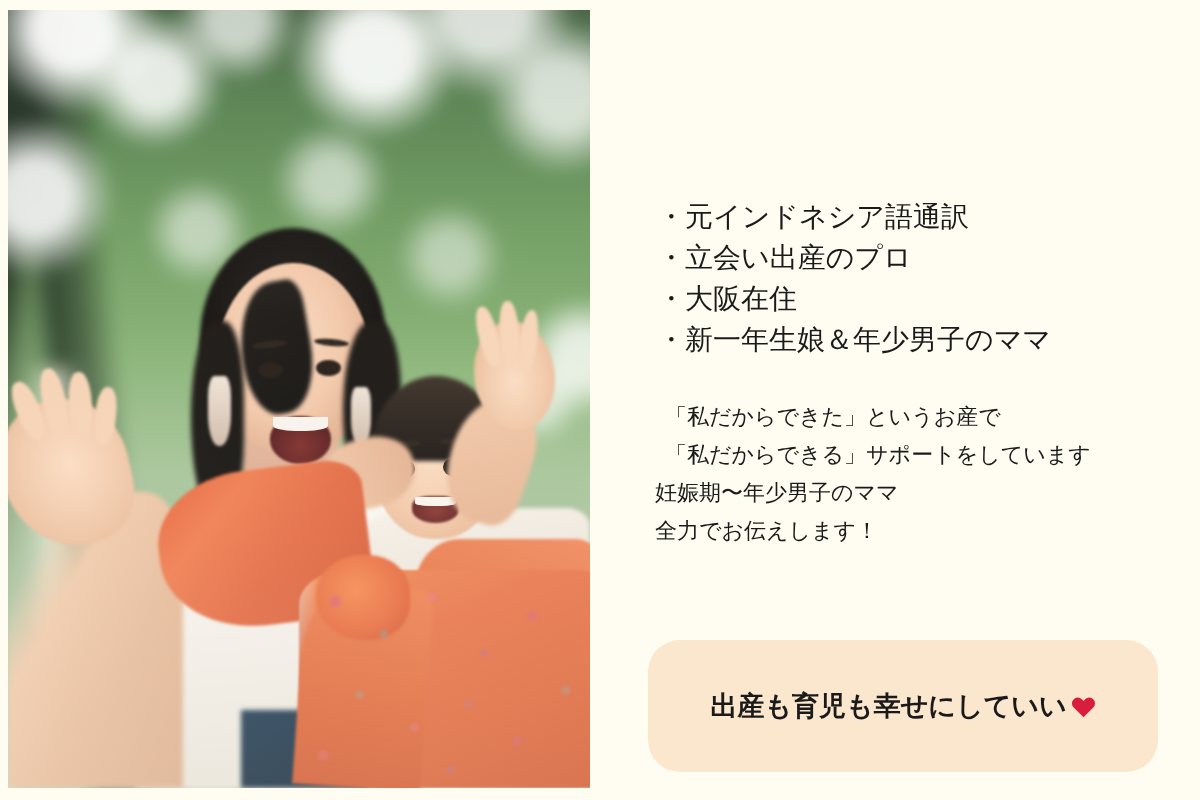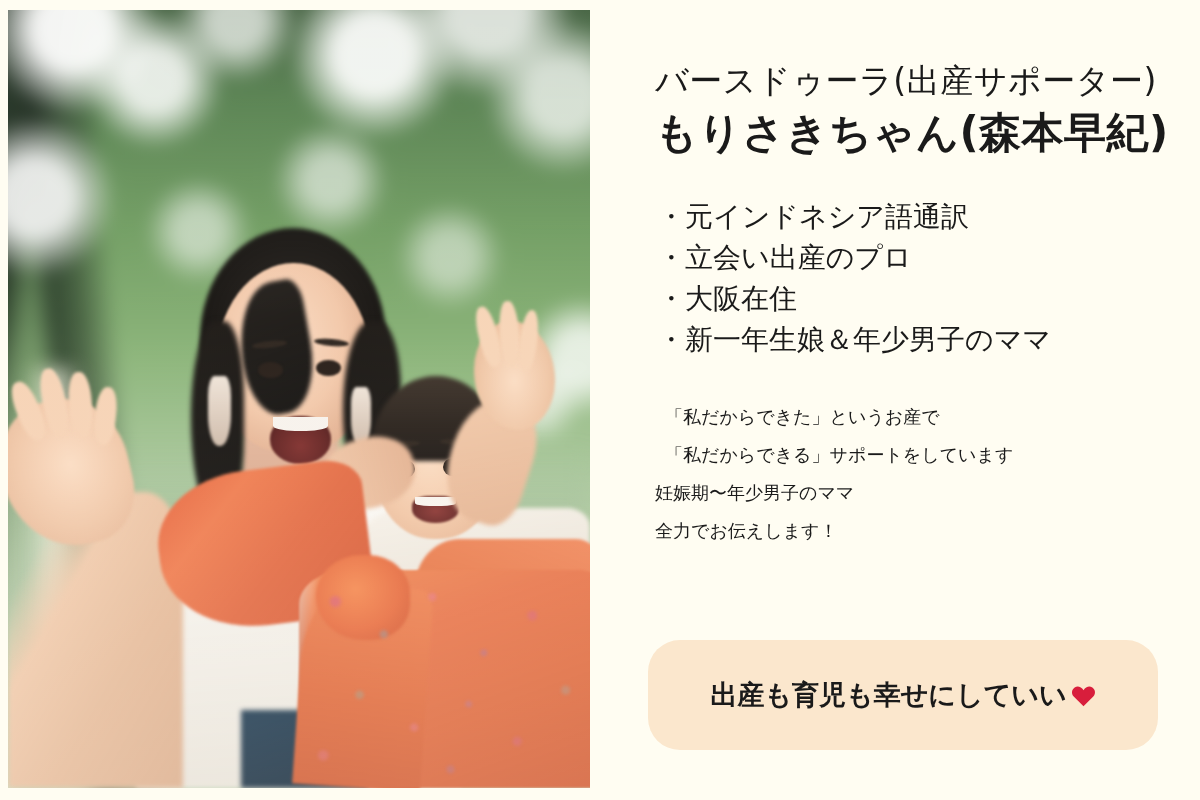--- a/index.html
+++ b/index.html
@@ -309,28 +309,28 @@
 
   #bullet-list{ position:absolute; left:2px; top:196px; width:100%; }
   #bullet-list li{
     list-style:none;
     font-size:28px; line-height:41px; font-weight:400;
     white-space:nowrap;
   }
 
   #intro-paragraph{ position:absolute; left:0; top:398px; width:100%; }
   #intro-paragraph .p-line{
-    font-size:18px; line-height:38px; font-weight:400;
+    font-size:22px; line-height:38px; font-weight:400;
     white-space:nowrap;
   }
   #intro-paragraph .p-line.indent{ padding-left:10px; }
 
   #highlight-callout{
     position:absolute; left:-7px; top:640px;
-    width:510px; height:110px;
+    width:510px; height:132px;
     background:#FBE7CD;
     border-radius:32px;
     display:flex; flex-direction:column;
     align-items:center; justify-content:center;
     gap:2px;
   }
   #highlight-callout .c-line{
     font-size:27px; line-height:38px; font-weight:700;
     white-space:nowrap; display:flex; align-items:center; gap:1px;
   }
@@ -393,24 +393,20 @@
   <div class="sling-body"></div>
   <div class="sling-tail"></div>
   <div class="sling-knot"></div>
   <div class="sling-speck"></div>
 
   <div class="photo-grade"></div>
 </div>
 
 <div id="text-column">
 
-  <div id="headline">
-    <div class="line1">バースドゥーラ(出産サポーター)</div>
-    <div class="line2">もりさきちゃん(森本早紀)</div>
-  </div>
 
   <ul id="bullet-list">
     <li>・元インドネシア語通訳</li>
     <li>・立会い出産のプロ</li>
     <li>・大阪在住</li>
     <li>・新一年生娘＆年少男子のママ</li>
   </ul>
 
   <div id="intro-paragraph">
     <div class="p-line indent">「私だからできた」というお産で</div>

